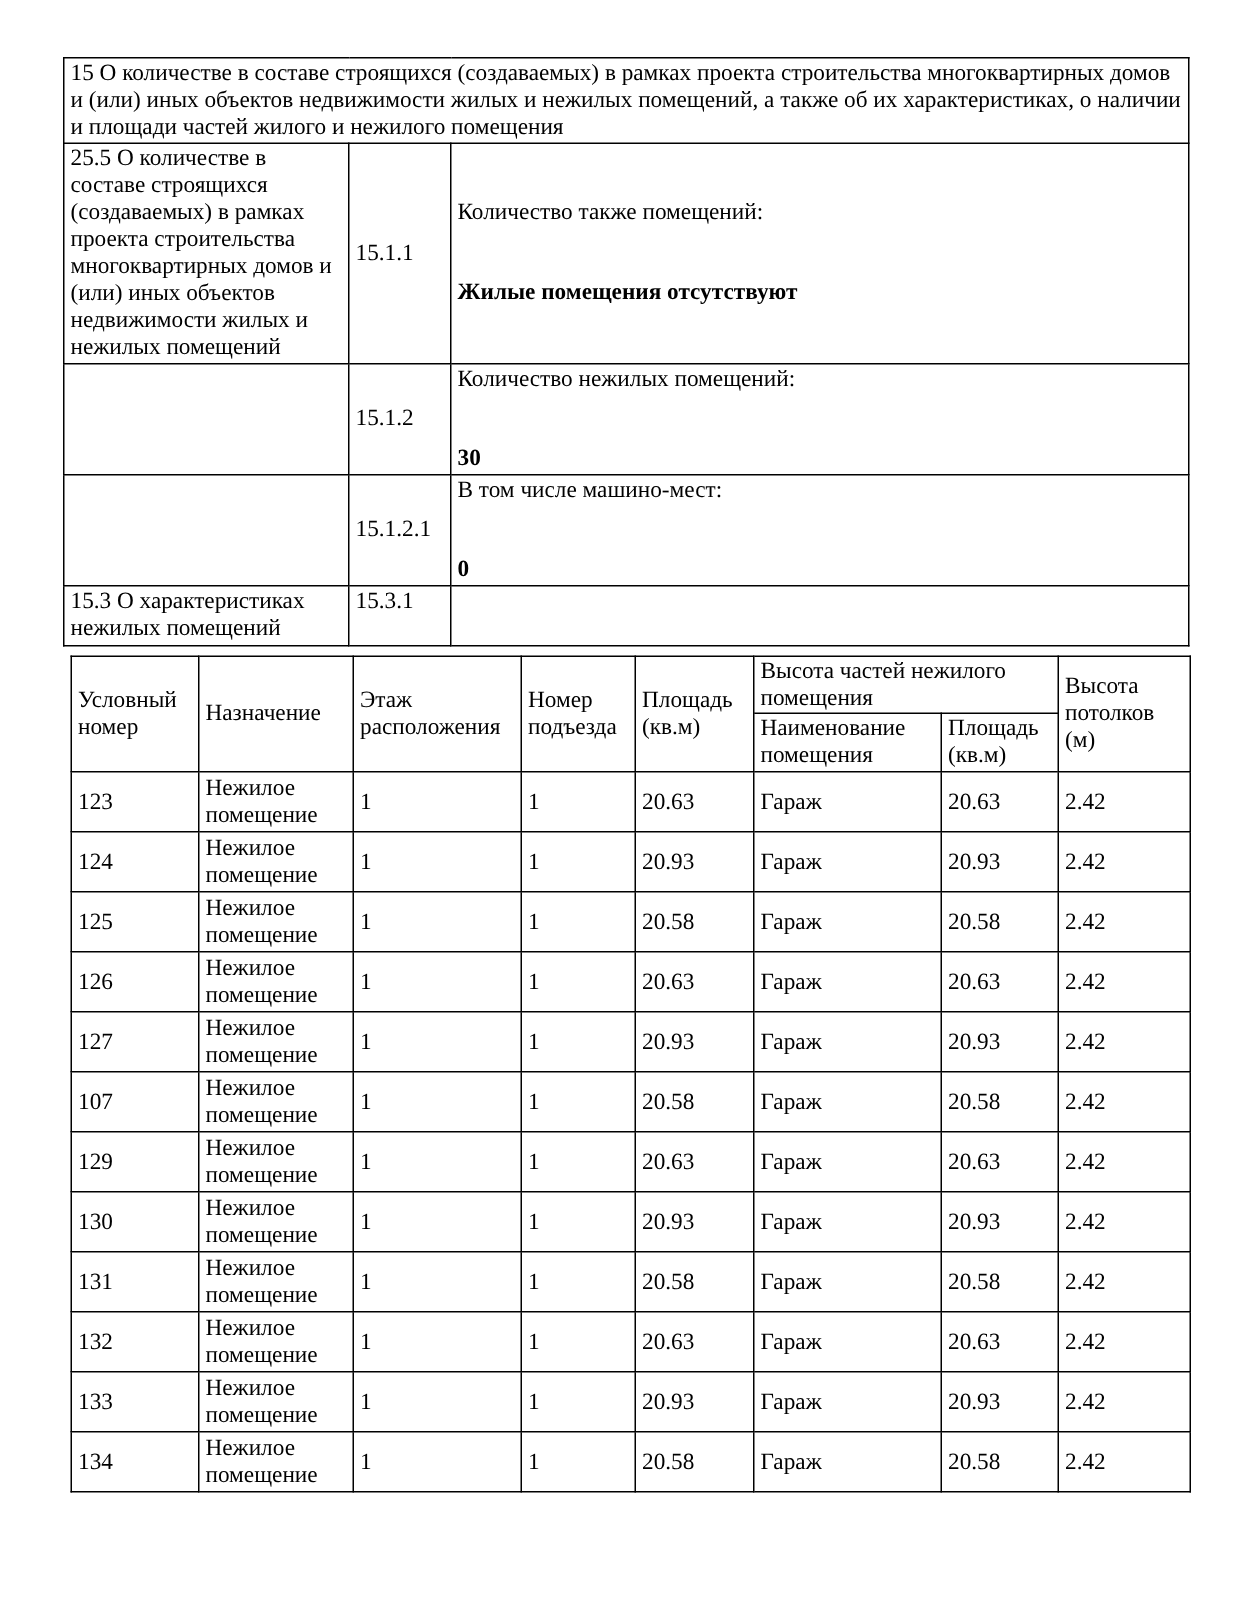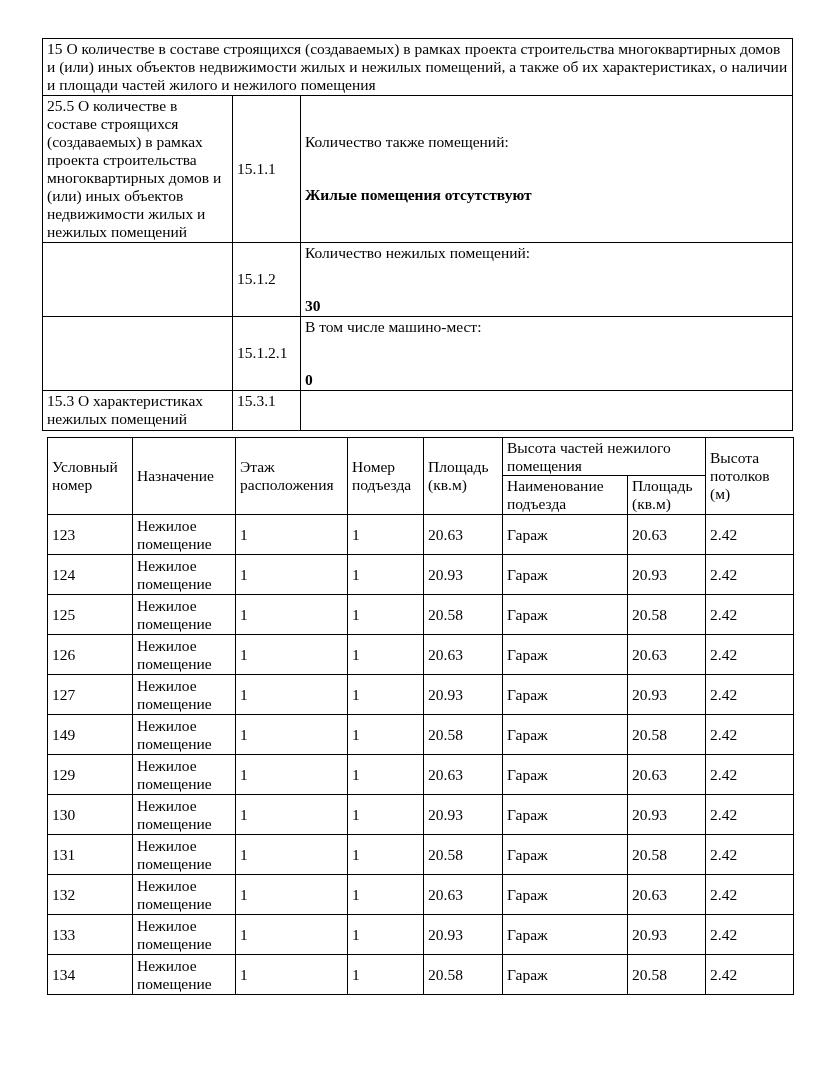--- a/index.html
+++ b/index.html
@@ -111,21 +111,21 @@
       <tr>
         <th rowspan="2" class="vmid">Условный номер</th>
         <th rowspan="2" class="vmid">Назначение</th>
         <th rowspan="2" class="vmid">Этаж расположения</th>
         <th rowspan="2" class="vmid">Номер подъезда</th>
         <th rowspan="2" class="vmid">Площадь (кв.м)</th>
         <th colspan="2">Высота частей нежилого помещения</th>
         <th rowspan="2" class="vmid">Высота потолков (м)</th>
       </tr>
       <tr>
-        <th>Наименование подъезда</th>
+        <th>Наименование помещения</th>
         <th>Площадь (кв.м)</th>
       </tr>
     </thead>
     <tbody>
         <tr>
           <td>123</td>
           <td>Нежилое помещение</td>
           <td>1</td>
           <td>1</td>
           <td>20.63</td>
@@ -167,21 +167,21 @@
           <td>127</td>
           <td>Нежилое помещение</td>
           <td>1</td>
           <td>1</td>
           <td>20.93</td>
           <td>Гараж</td>
           <td>20.93</td>
           <td>2.42</td>
         </tr>
         <tr>
-          <td>149</td>
+          <td>107</td>
           <td>Нежилое помещение</td>
           <td>1</td>
           <td>1</td>
           <td>20.58</td>
           <td>Гараж</td>
           <td>20.58</td>
           <td>2.42</td>
         </tr>
         <tr>
           <td>129</td>

